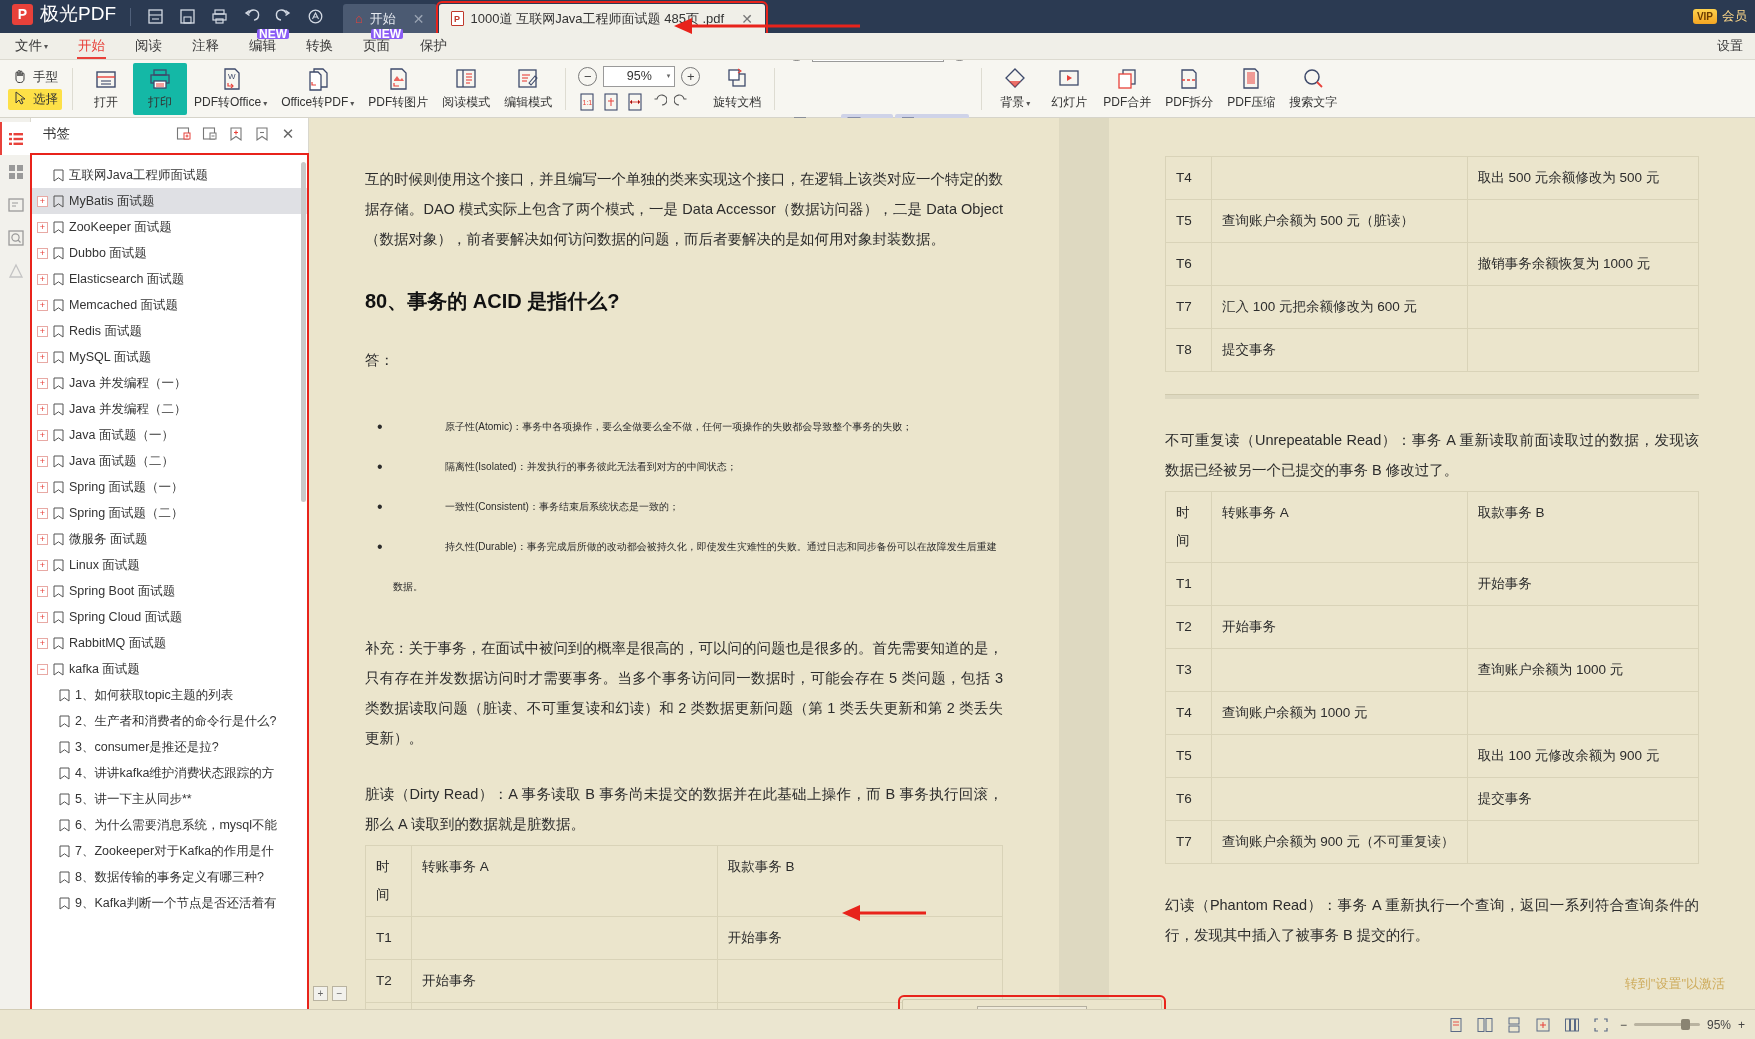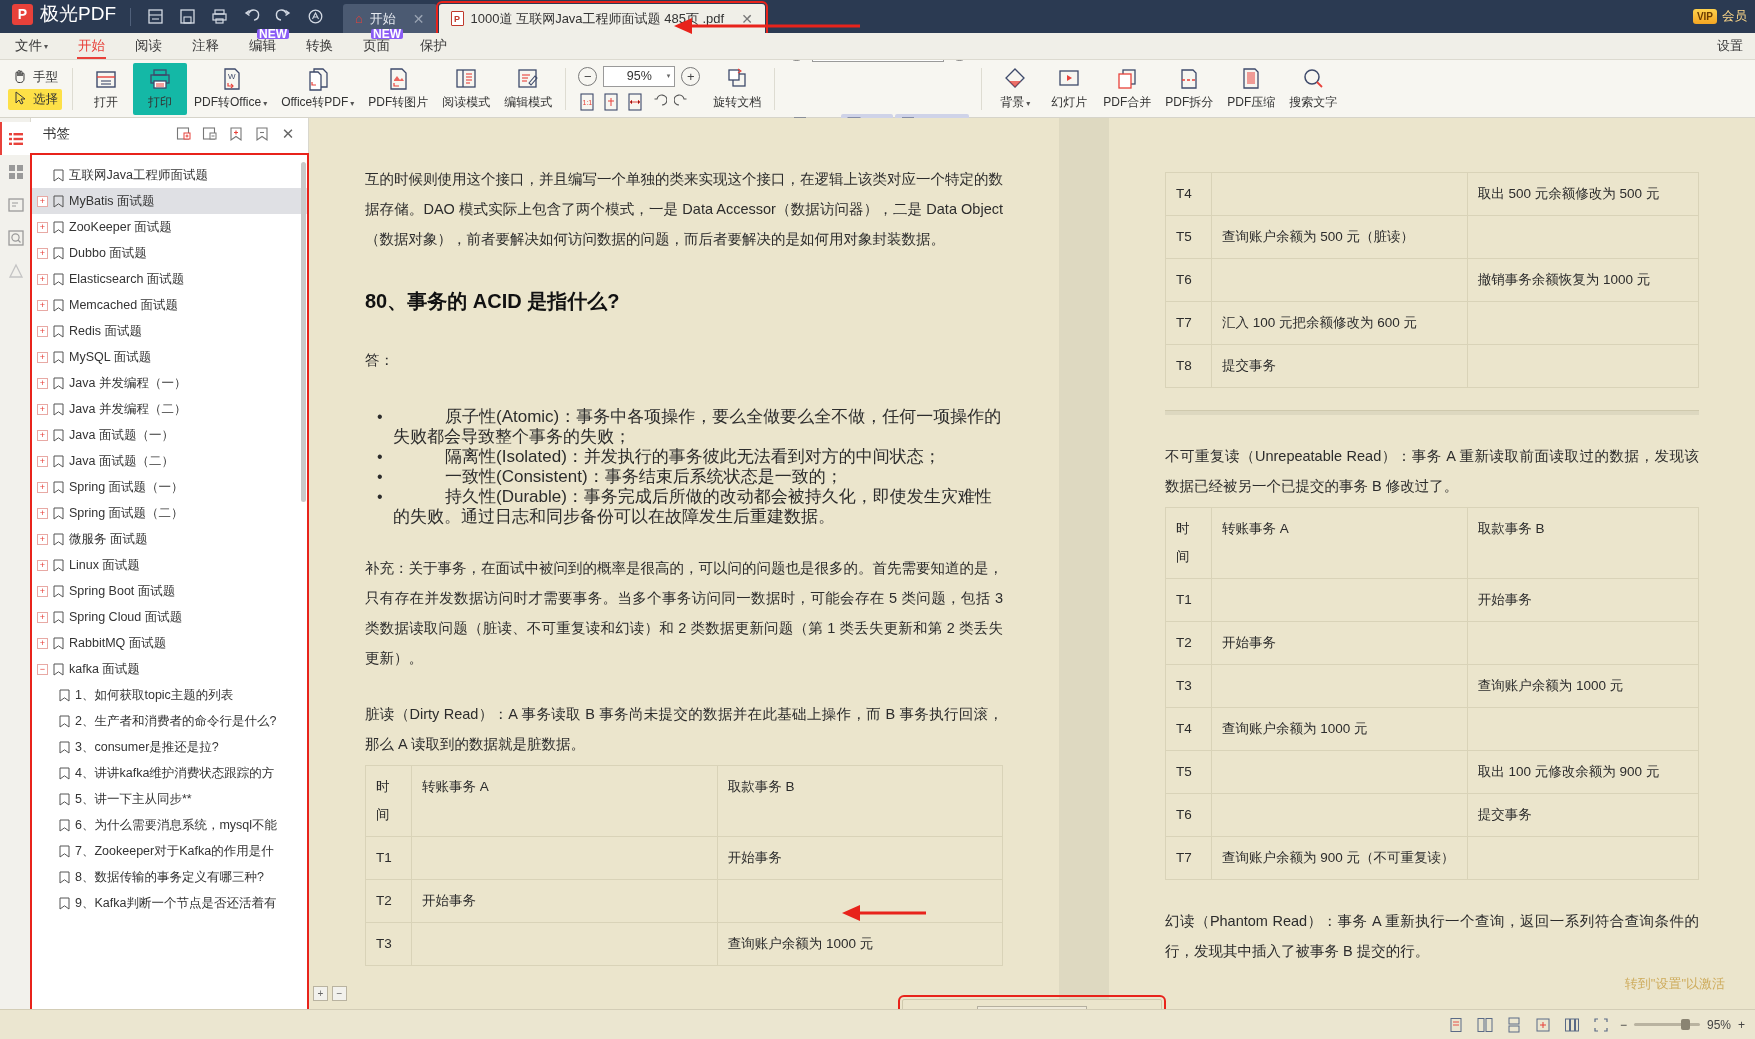--- a/index.html
+++ b/index.html
@@ -142,21 +142,21 @@
   .bm-child{padding-left:28px;}
   .bm-scroll{position:absolute;right:2px;top:8px;width:5px;height:340px;background:#c9c9c9;border-radius:3px;}
 
   
   .viewer{flex:1;background:#ded9c1;position:relative;overflow:hidden;}
   .pages{display:flex;gap:16px;height:100%;justify-content:center;}
   .page{background:#ebe5cc;position:relative;overflow:hidden;}
   .pg-inner{padding:46px 56px 0 56px;}
   .doc-p{font-size:14.5px;line-height:30px;color:#2c2c2c;text-align:justify;}
   .doc-h2{font-size:20px;font-weight:bold;color:#111;margin:34px 0 30px 0;}
-  .doc-li{font-size:17px;line-height:20px;color:#2c2c2c;position:relative;padding-left:0;}
+  .doc-li{font-size:10px;line-height:40px;color:#2c2c2c;position:relative;padding-left:0;}
   .doc-ul{margin-top:6px;}
   .doc-li::before{content:"•";position:absolute;left:-16px;top:0;font-size:16px;}
   .doc-li .ind{display:inline-block;width:52px;}
   .spacer{height:26px;}
   .dtable{border-collapse:collapse;width:100%;margin-top:6px;font-size:13.5px;}
   .dtable td{border:1px solid #d9d3b8;padding:7px 10px;vertical-align:top;line-height:28px;height:36px;color:#2c2c2c;}
   .dtable td.tcol{width:46px;}
   .dtable td.acol{width:48%;}
   .hr-rule{height:5px;background:#ddd8c0;border-top:1px solid #cfc9ad;margin:22px 0 26px 0;}
 
@@ -935,21 +935,21 @@
                   <td class="">查询账户余额为 1000 元</td>
                 </tr>
               </tbody>
             </table>
         </div>
       </div>
 
       <div class="sep-gap"></div>
 
       <div class="page" style="flex:1;">
-        <div class="pg-inner" style="padding-top:48px;">
+        <div class="pg-inner" style="padding-top:32px;">
           <table class="dtable" id="right-table-top">
               <tbody>
                 <tr>
                   <td class="tcol">T4</td>
                   <td class="acol"></td>
                   <td class="">取出 500 元余额修改为 500 元</td>
                 </tr>
                 <tr>
                   <td class="tcol">T5</td>
                   <td class="acol">查询账户余额为 500 元（脏读）</td>

